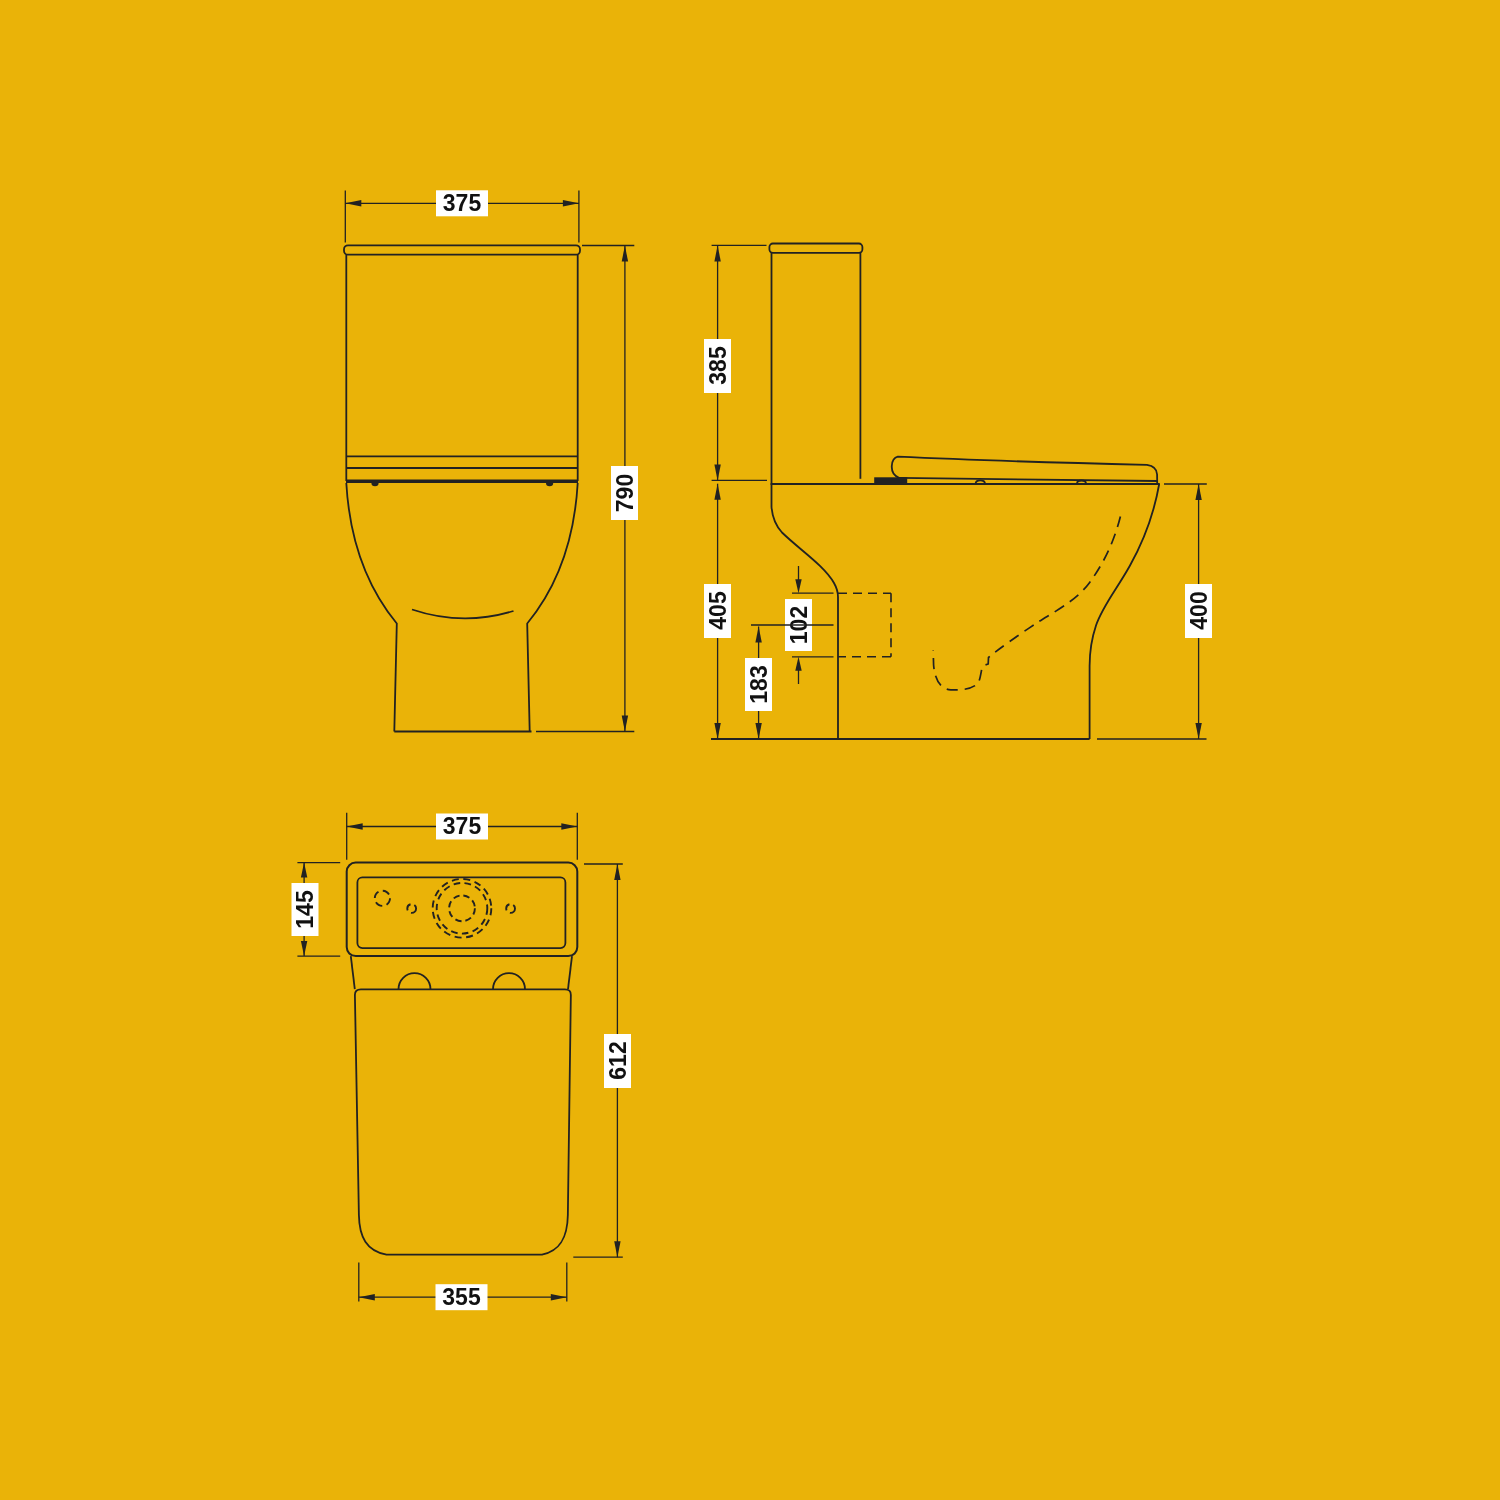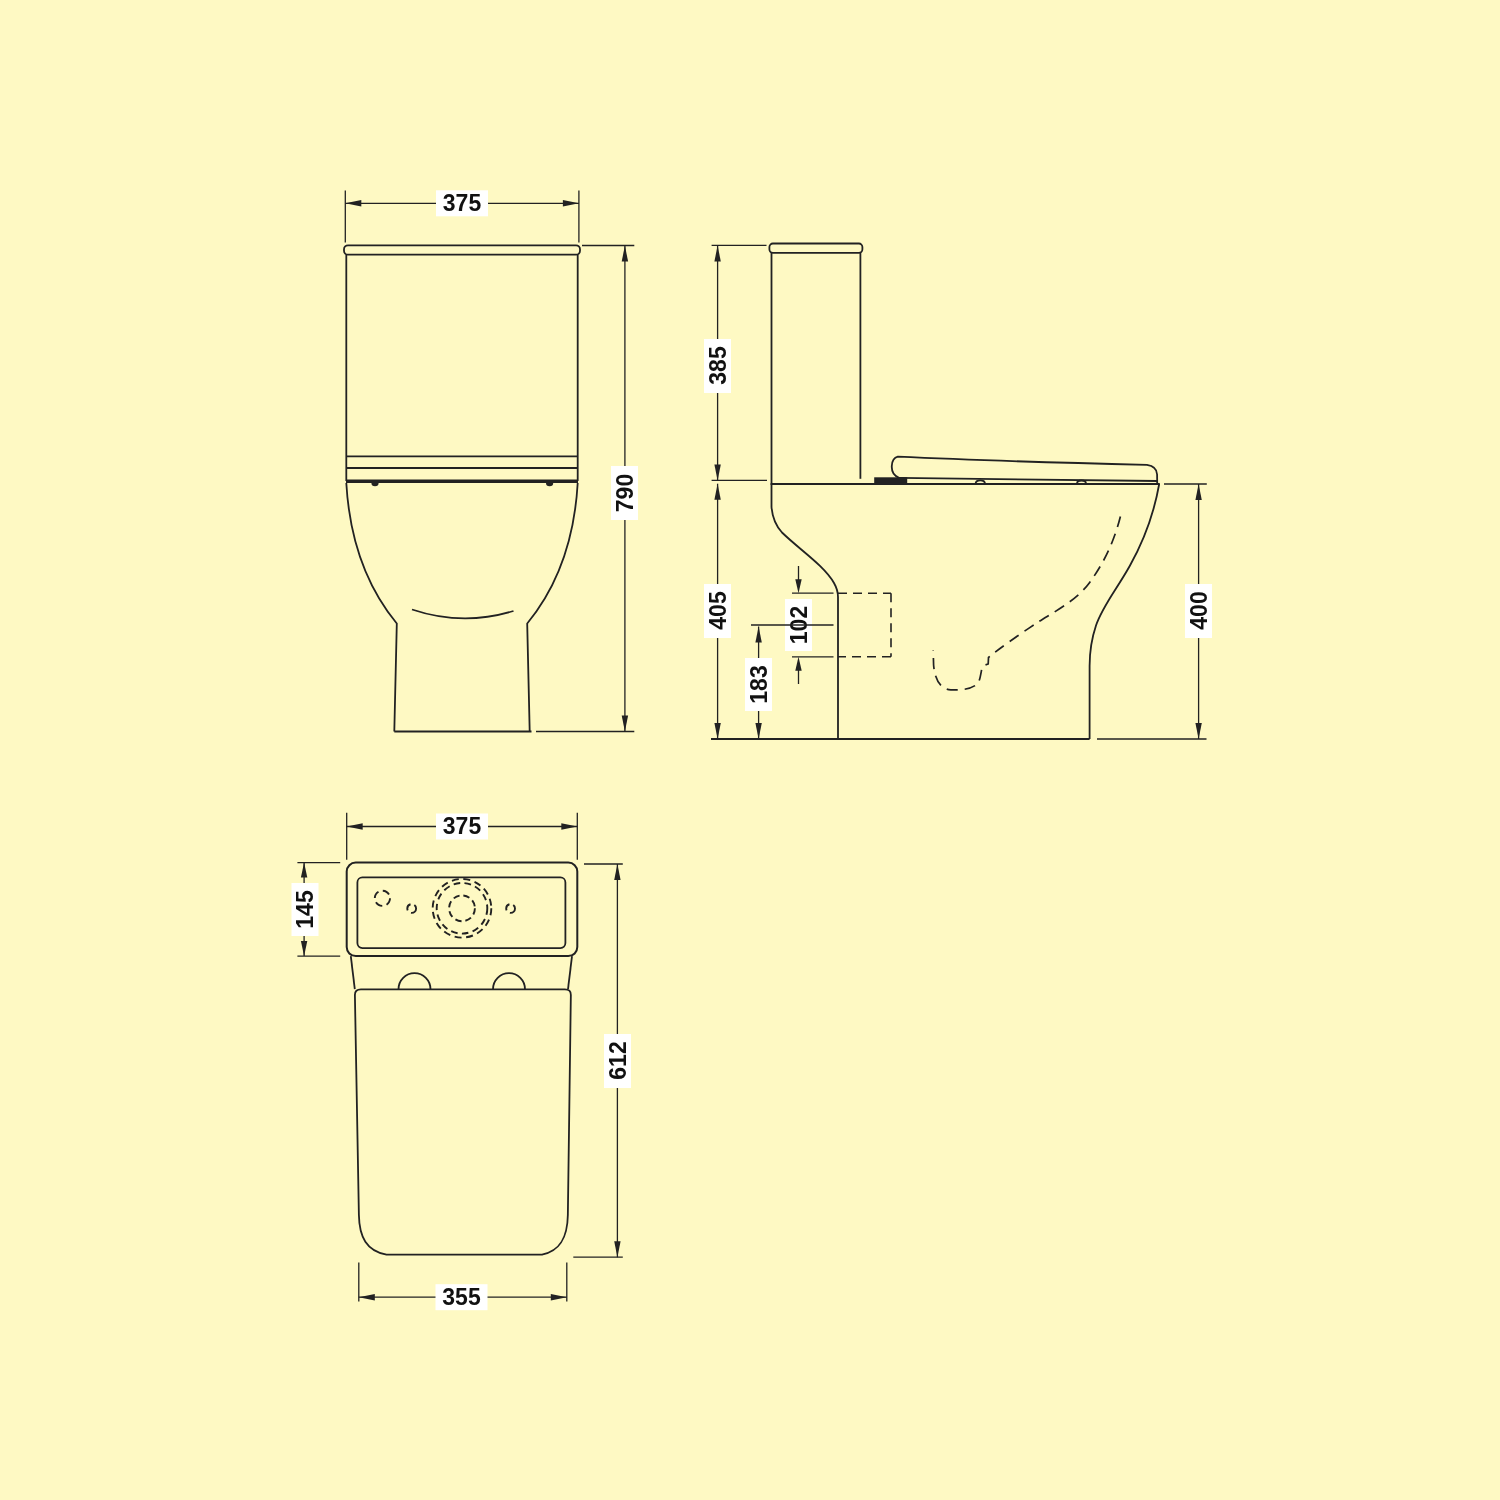--- a/index.html
+++ b/index.html
@@ -1,16 +1,16 @@
 <!DOCTYPE html>
 <html><head>
 <meta charset="utf-8">
 <style>
   html,body{margin:0;padding:0;background:#fff;}
-  .page{width:1500px;height:1500px;background:#fef9c3;position:relative;}
+  .page{width:1500px;height:1500px;background:#eab308;position:relative;}
   svg{display:block;}
   text{font-family:"Liberation Sans",sans-serif;font-weight:bold;fill:#111;}
 </style>
 </head>
 <body>
 
 <div class="page">
 <svg width="1500" height="1500" viewBox="0 0 1500 1500">
 <g stroke="#222" stroke-width="1.8" fill="none" stroke-linecap="butt">
 

